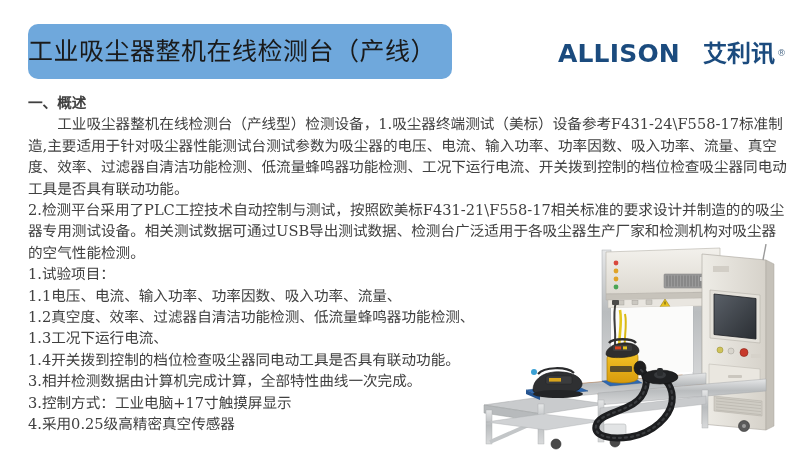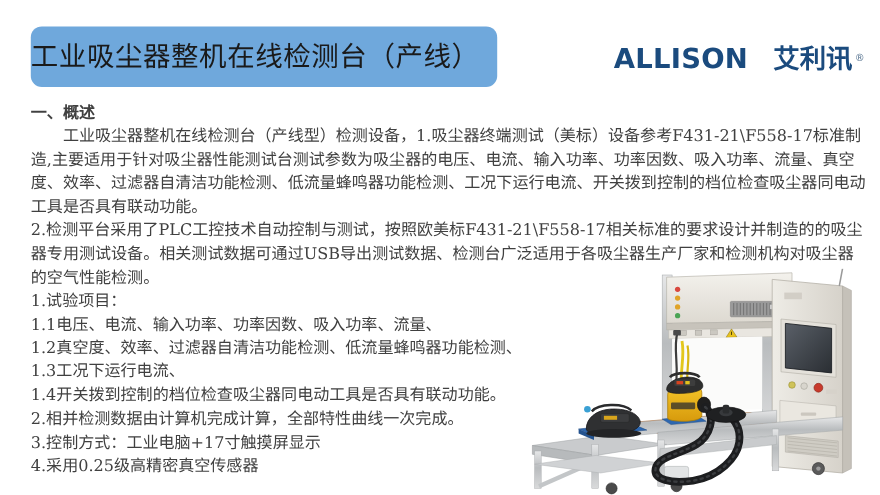--- a/index.html
+++ b/index.html
@@ -125,29 +125,29 @@
   </div>
 
   <div class="brand">
     <span class="brand-latin">ALLISON</span>
     <span class="brand-cjk">艾利讯</span>
     <span class="brand-reg">®</span>
   </div>
 
   <div class="body-copy">
     <p class="sec-head">一、概述</p>
-    <p class="p-indent">工业吸尘器整机在线检测台（产线型）检测设备，1.吸尘器终端测试（美标）设备参考F431-21\F558-17标准制造,主要适用于针对吸尘器性能测试台测试参数为吸尘器的电压、电流、输入功率、功率因数、吸入功率、流量、真空度、效率、过滤器自清洁功能检测、低流量蜂鸣器功能检测、工况下运行电流、开关拨到控制的档位检查吸尘器同电动工具是否具有联动功能。</p>
+    <p class="p-indent">工业吸尘器整机在线检测台（产线型）检测设备，1.吸尘器终端测试（美标）设备参考F431-24\F558-17标准制造,主要适用于针对吸尘器性能测试台测试参数为吸尘器的电压、电流、输入功率、功率因数、吸入功率、流量、真空度、效率、过滤器自清洁功能检测、低流量蜂鸣器功能检测、工况下运行电流、开关拨到控制的档位检查吸尘器同电动工具是否具有联动功能。</p>
     <p>2.检测平台采用了PLC工控技术自动控制与测试，按照欧美标F431-21\F558-17相关标准的要求设计并制造的的吸尘器专用测试设备。相关测试数据可通过USB导出测试数据、检测台广泛适用于各吸尘器生产厂家和检测机构对吸尘器的空气性能检测。</p>
     <div class="params">
       <p>1.试验项目：</p>
       <p>1.1电压、电流、输入功率、功率因数、吸入功率、流量、</p>
       <p>1.2真空度、效率、过滤器自清洁功能检测、低流量蜂鸣器功能检测、</p>
       <p>1.3工况下运行电流、</p>
       <p>1.4开关拨到控制的档位检查吸尘器同电动工具是否具有联动功能。</p>
-      <p>2.相并检测数据由计算机完成计算，全部特性曲线一次完成。</p>
+      <p>3.相并检测数据由计算机完成计算，全部特性曲线一次完成。</p>
       <p>3.控制方式：工业电脑+17寸触摸屏显示</p>
       <p>4.采用0.25级高精密真空传感器</p>
 
     </div>
   </div>
 
   <div class="photo">
     <svg width="330" height="206" viewBox="0 0 330 206" xmlns="http://www.w3.org/2000/svg">
       <defs>
         <linearGradient id="panelG" x1="0" y1="0" x2="0" y2="1">

